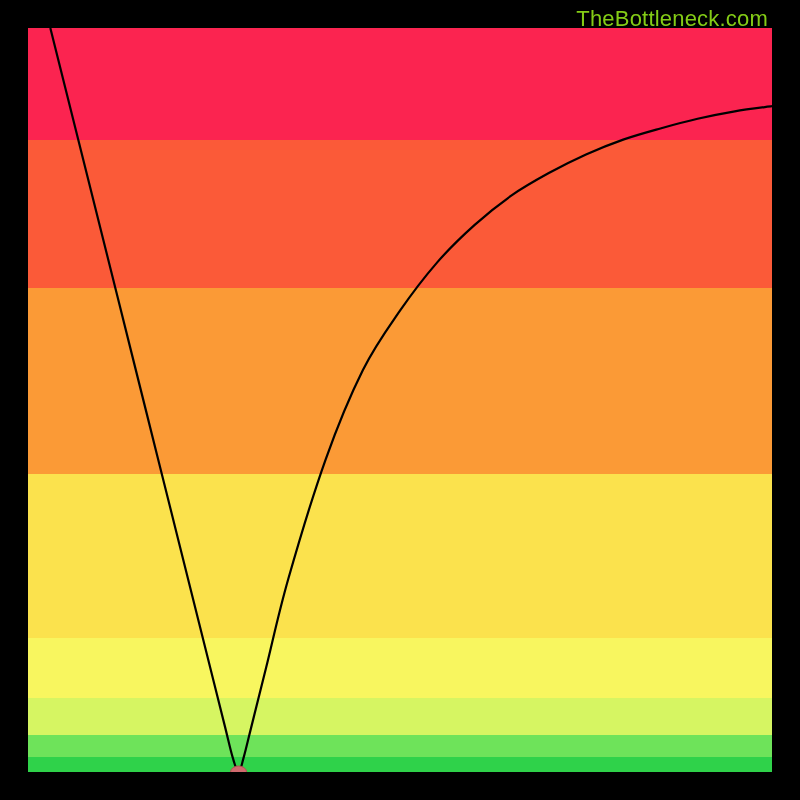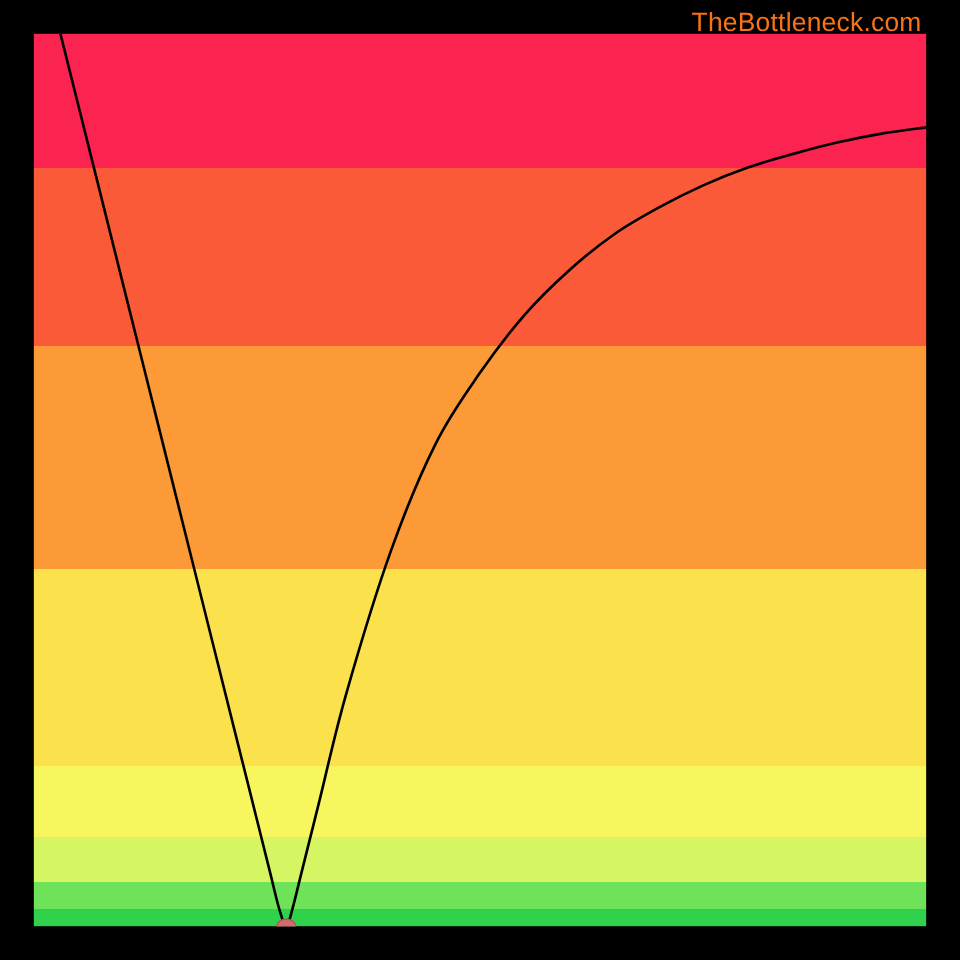--- a/index.html
+++ b/index.html
@@ -23,21 +23,21 @@
     position: absolute;
     left: 0;
     top: 0;
     width: 744px;
     height: 744px;
   }
   .watermark {
     position: absolute;
     right: 32px;
     top: 6px;
-    color: #f97316;
+    color: #84cc16;
     font-size: 22px;
     font-weight: 400;
     letter-spacing: 0.2px;
     font-family: Arial, Helvetica, sans-serif;
   }
 </style>
 </head>
 <body>
 
 <div class="watermark">TheBottleneck.com</div>

